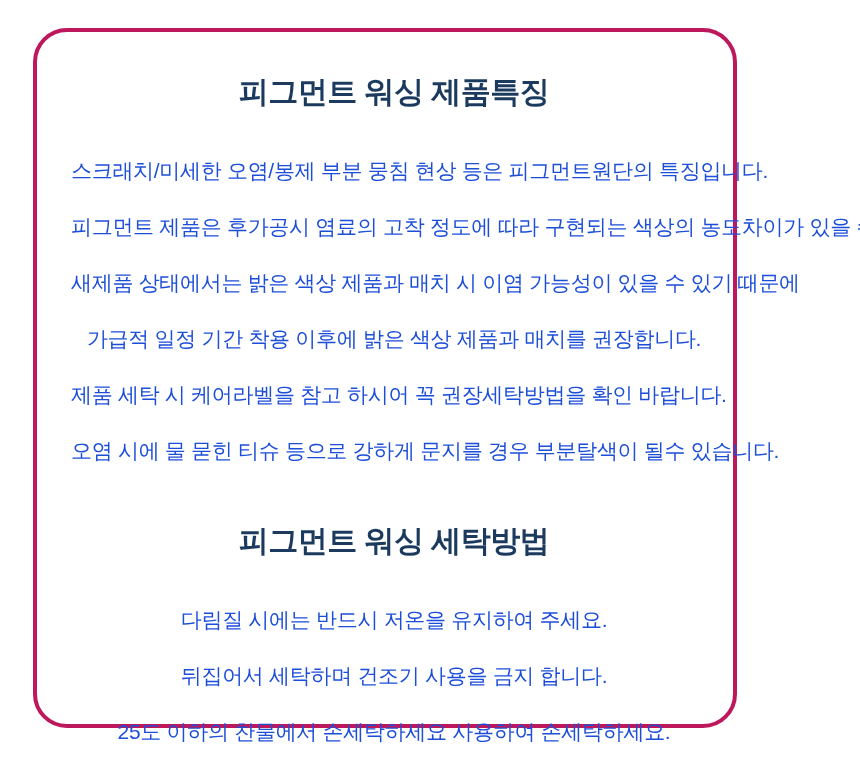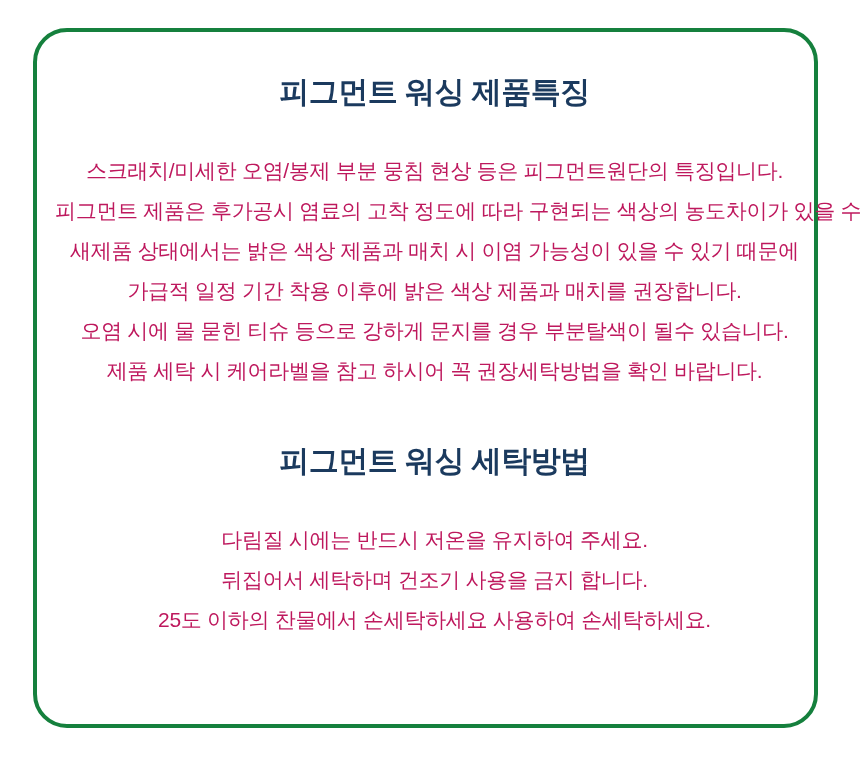--- a/index.html
+++ b/index.html
@@ -8,61 +8,61 @@
     background: #ffffff;
     font-family: "Liberation Sans", "DejaVu Sans", sans-serif;
   }
   body {
     width: 860px;
     height: 760px;
     overflow: hidden;
   }
   .panel {
     box-sizing: border-box;
-    width: 785px;
+    width: 704px;
     height: 700px;
     margin: 28px 0 0 33px;
-    border: 4px solid #15803d;
+    border: 4px solid #be185d;
     border-radius: 34px;
     padding: 40px 0 30px 18px;
     text-align: center;
     background: #ffffff;
   }
   .section-title {
     color: #1b3a5e;
     font-size: 30px;
     font-weight: bold;
     letter-spacing: -0.5px;
     margin: 0 0 38px 0;
   }
   .section + .section .section-title {
     margin-top: 50px;
   }
   .body-line {
-    margin: 0;
+    margin: 16px;
     font-size: 21px;
     line-height: 40px;
-    color: #be185d;
+    color: #1d4ed8;
     letter-spacing: -0.3px;
     white-space: nowrap;
   }
 </style>
 </head>
 <body>
 
 <div class="panel">
 
   <div class="section">
     <h2 class="section-title">피그먼트 워싱 제품특징</h2>
     <p class="body-line">스크래치/미세한 오염/봉제 부분 뭉침 현상 등은 피그먼트원단의 특징입니다.</p>
     <p class="body-line">피그먼트 제품은 후가공시 염료의 고착 정도에 따라 구현되는 색상의 농도차이가 있을 수 있습니다.</p>
     <p class="body-line">새제품 상태에서는 밝은 색상 제품과 매치 시 이염 가능성이 있을 수 있기 때문에</p>
     <p class="body-line">가급적 일정 기간 착용 이후에 밝은 색상 제품과 매치를 권장합니다.</p>
+    <p class="body-line">제품 세탁 시 케어라벨을 참고 하시어 꼭 권장세탁방법을 확인 바랍니다.</p>
     <p class="body-line">오염 시에 물 묻힌 티슈 등으로 강하게 문지를 경우 부분탈색이 될수 있습니다.</p>
-    <p class="body-line">제품 세탁 시 케어라벨을 참고 하시어 꼭 권장세탁방법을 확인 바랍니다.</p>
   </div>
 
   <div class="section">
     <h2 class="section-title">피그먼트 워싱 세탁방법</h2>
     <p class="body-line">다림질 시에는 반드시 저온을 유지하여 주세요.</p>
     <p class="body-line">뒤집어서 세탁하며 건조기 사용을 금지 합니다.</p>
     <p class="body-line">25도 이하의 찬물에서 손세탁하세요 사용하여 손세탁하세요.</p>
   </div>
 
 </div>

